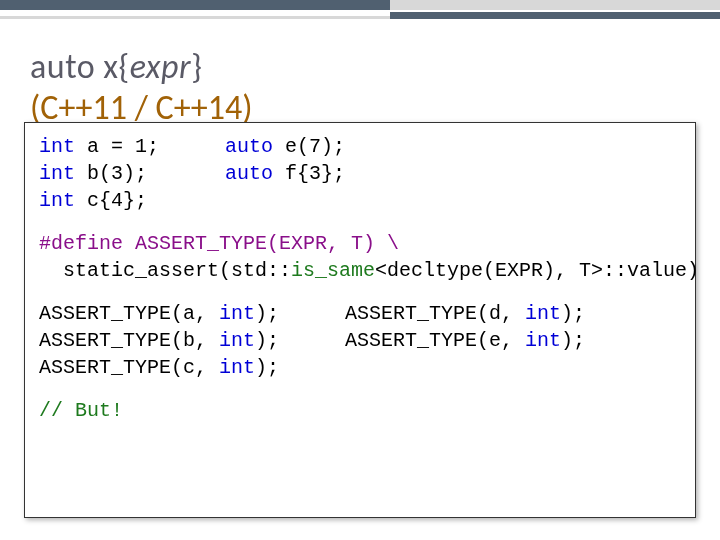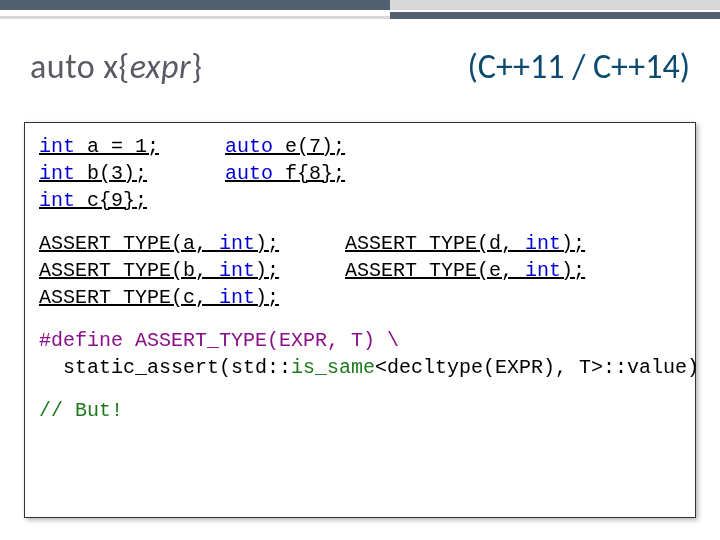--- a/index.html
+++ b/index.html
@@ -25,45 +25,46 @@
   .heading {
     position: absolute;
     top: 46px;
     left: 30px;
     right: 30px;
     display: flex;
     justify-content: space-between;
     align-items: baseline;
     font-size: 34px;
     color: #555a66;
+    flex-direction: column;
   }
   .heading .left { font-weight: 400; letter-spacing: 0.5px; color: #5a5a66; }
   .heading .left .expr { font-style: italic; }
-  .heading .right { color: #0c4a6e; }
+  .heading .right { color: #a16207; }
   .codebox {
     position: absolute;
     top: 122px;
     left: 24px;
     width: 672px;
     height: 396px;
     border: 1px solid #333;
     box-shadow: 2px 2px 5px rgba(0,0,0,0.3);
     padding: 10px 14px;
     font-family: Consolas, "Courier New", monospace;
     font-size: 20px;
     line-height: 1.35;
     background: #fff;
   }
   .kw { color: #0000d6; }
   .macro { color: #8a0f8a; }
   .tmpl { color: #1e7a1e; }
   .cmt { color: #1e7a1e; }
   .row { white-space: pre; }
   .block { margin-bottom: 16px; }
-  .twocol { display: flex; gap: 4px; text-decoration: underline; }
+  .twocol { display: flex; gap: 4px; }
   .col { white-space: pre; }
   .colgap { width: 58px; }
 </style>
 </head>
 <body>
 
 <div class="topbar">
   <div class="seg1"></div>
   <div class="seg2"></div>
   <div class="thin1"></div>
@@ -73,33 +74,33 @@
 <div class="heading">
   <div class="left">
     <span>auto x{</span><span class="expr">expr</span><span>}</span>
   </div>
   <div class="right">(C++11 / C++14)</div>
 </div>
 
 <div class="codebox">
 
   <div class="block twocol">
-    <div class="col" id="decl-left"><div class="row"><span class="kw">int</span><span> a = 1;</span></div><div class="row"><span class="kw">int</span><span> b(3);</span></div><div class="row"><span class="kw">int</span><span> c{9};</span></div></div>
+    <div class="col" id="decl-left"><div class="row"><span class="kw">int</span><span> a = 1;</span></div><div class="row"><span class="kw">int</span><span> b(3);</span></div><div class="row"><span class="kw">int</span><span> c{4};</span></div></div>
     <div class="colgap"></div>
-    <div class="col" id="decl-right"><div class="row"><span class="kw">auto</span><span> e(7);</span></div><div class="row"><span class="kw">auto</span><span> f{8};</span></div></div>
+    <div class="col" id="decl-right"><div class="row"><span class="kw">auto</span><span> e(7);</span></div><div class="row"><span class="kw">auto</span><span> f{3};</span></div></div>
+  </div>
+
+  <div class="block">
+    <div class="row"><span class="macro">#define ASSERT_TYPE(EXPR, T) \</span></div>
+    <div class="row"><span>  static_assert(std::</span><span class="tmpl">is_same</span><span>&lt;decltype(EXPR), T&gt;::value)</span></div>
   </div>
 
   <div class="block twocol">
     <div class="col" id="asserts-left"><div class="row"><span>ASSERT_TYPE(a, </span><span class="kw">int</span><span>);</span></div><div class="row"><span>ASSERT_TYPE(b, </span><span class="kw">int</span><span>);</span></div><div class="row"><span>ASSERT_TYPE(c, </span><span class="kw">int</span><span>);</span></div></div>
     <div class="colgap"></div>
     <div class="col" id="asserts-right"><div class="row"><span>ASSERT_TYPE(d, </span><span class="kw">int</span><span>);</span></div><div class="row"><span>ASSERT_TYPE(e, </span><span class="kw">int</span><span>);</span></div></div>
-  </div>
-
-  <div class="block">
-    <div class="row"><span class="macro">#define ASSERT_TYPE(EXPR, T) \</span></div>
-    <div class="row"><span>  static_assert(std::</span><span class="tmpl">is_same</span><span>&lt;decltype(EXPR), T&gt;::value)</span></div>
   </div>
 
   <div class="block" style="margin-bottom:12px">
     <div class="row"><span class="cmt">// But!</span></div>
   </div>
 
 </div>
 
 </body></html>

